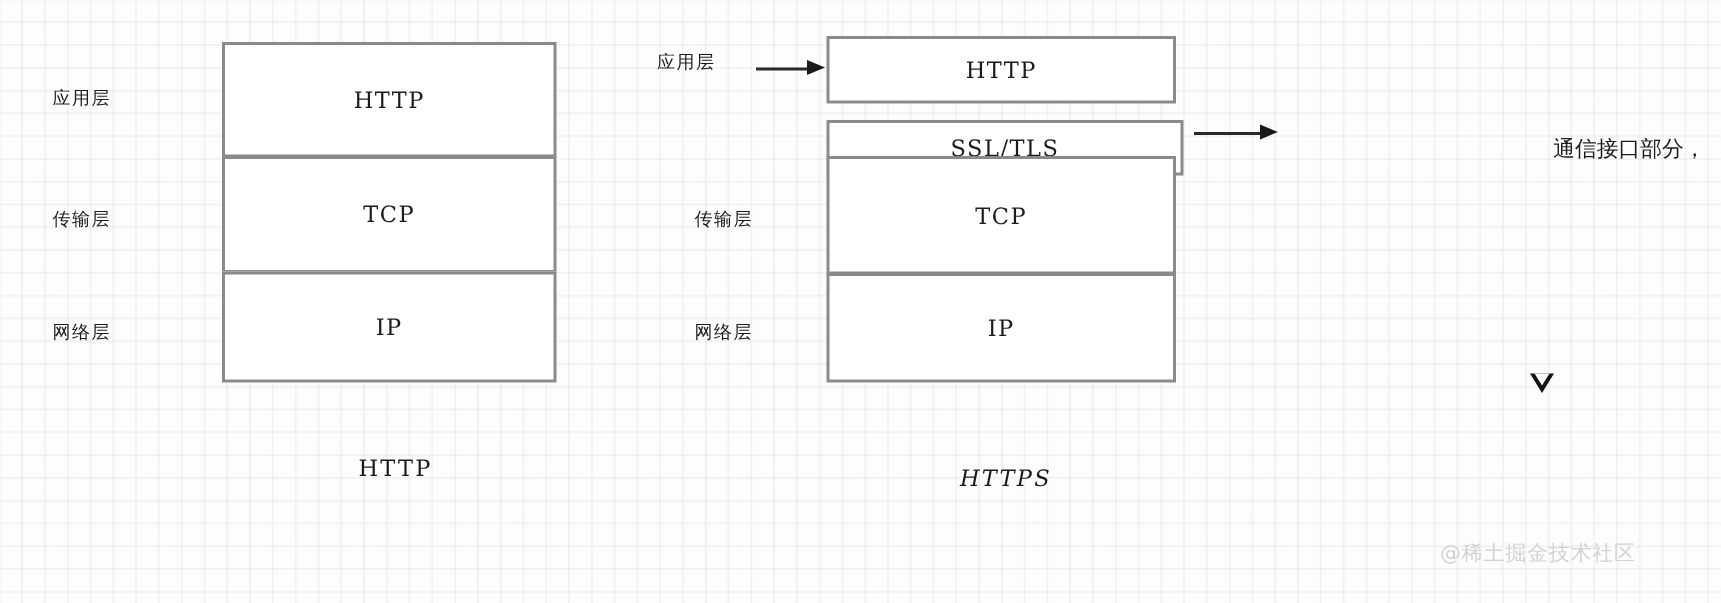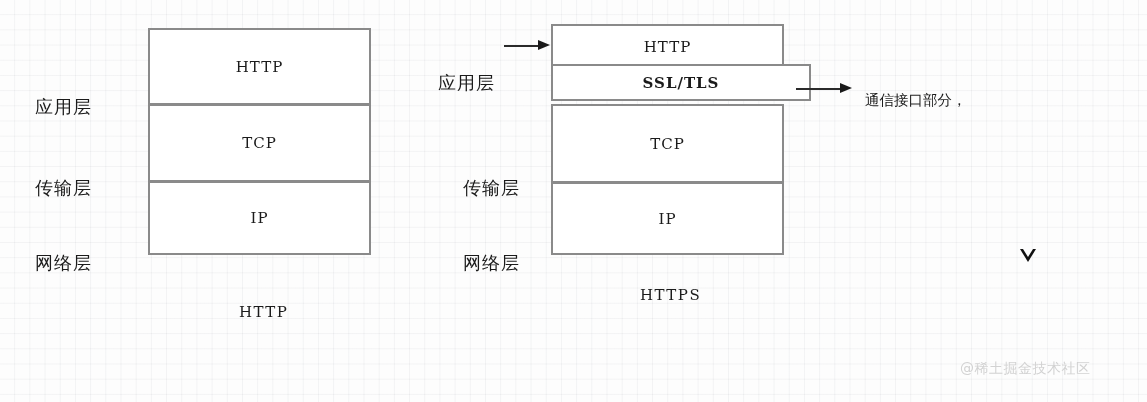--- a/index.html
+++ b/index.html
@@ -43,25 +43,24 @@
     font-size: 15px;
     color: #1b1b1b;
     letter-spacing: 1px;
     white-space: nowrap;
   }
 
   
   .side-label {
     position: absolute;
     font-family: Liberation Sans, sans-serif;
-    font-size: 18px;
+    font-size: 12px;
     color: #1b1b1b;
     white-space: nowrap;
     letter-spacing: 1px;
-    margin-top: 38px;
   }
 
   
   .stack-caption {
     position: absolute;
     font-family: "DejaVu Serif", "Liberation Serif", serif;
     font-size: 15px;
     color: #1b1b1b;
     letter-spacing: 1.5px;
     white-space: nowrap;
@@ -97,21 +96,21 @@
     width: 0;
     height: 0;
     border-left: 5px solid transparent;
     border-right: 5px solid transparent;
     border-top: 8px solid #fdfdfd;
   }
 
   
   .annotation {
     position: absolute;
-    text-align: left;
+    text-align: right;
     font-family: "DejaVu Sans", sans-serif;
     font-size: 14.5px;
     line-height: 26px;
     color: #1b1b1b;
     white-space: nowrap;
   }
   .annotation .ann-line {
     display: block;
   }
 
@@ -158,33 +157,33 @@
     <div class="arrow-line" style="left:504px; top:45px; width:36px;"></div>
     <div class="arrow-head-right" style="left:538px; top:39.5px;"></div>
 
     <div class="side-label" style="left:463px; top:138px;">传输层</div>
     <div class="side-label" style="left:463px; top:213px;">网络层</div>
 
     <div class="layer-box" style="left:551px; top:24px; width:233px; height:45px;">
       <span class="layer-text">HTTP</span>
     </div>
 
-    <div class="layer-box" style="left:551px; top:64px; width:260px; height:37px;font-weight:bold;">
+    <div class="layer-box" style="left:551px; top:80px; width:238px; height:37px;">
       <span class="layer-text">SSL/TLS</span>
     </div>
 
     <div class="layer-box" style="left:551px; top:104px; width:233px; height:79px;">
       <span class="layer-text">TCP</span>
     </div>
 
     <div class="layer-box" style="left:551px; top:182px; width:233px; height:73px;">
       <span class="layer-text">IP</span>
     </div>
 
-    <div class="stack-caption" style="left:640px; top:286px;">HTTPS</div>
+    <div class="stack-caption" style="left:640px; top:310px;font-style:italic;">HTTPS</div>
   </div>
 
   <div class="arrow-line" style="left:796px; top:88px; width:48px;"></div>
   <div class="arrow-head-right" style="left:840px; top:83px;"></div>
 
   <div class="annotation" style="left:865px; top:87px; width:272px;">
     <span class="ann-line">通信接口部分，</span>
   </div>
 
   <div class="chevron-down" style="left:1020px; top:249px;"></div>

